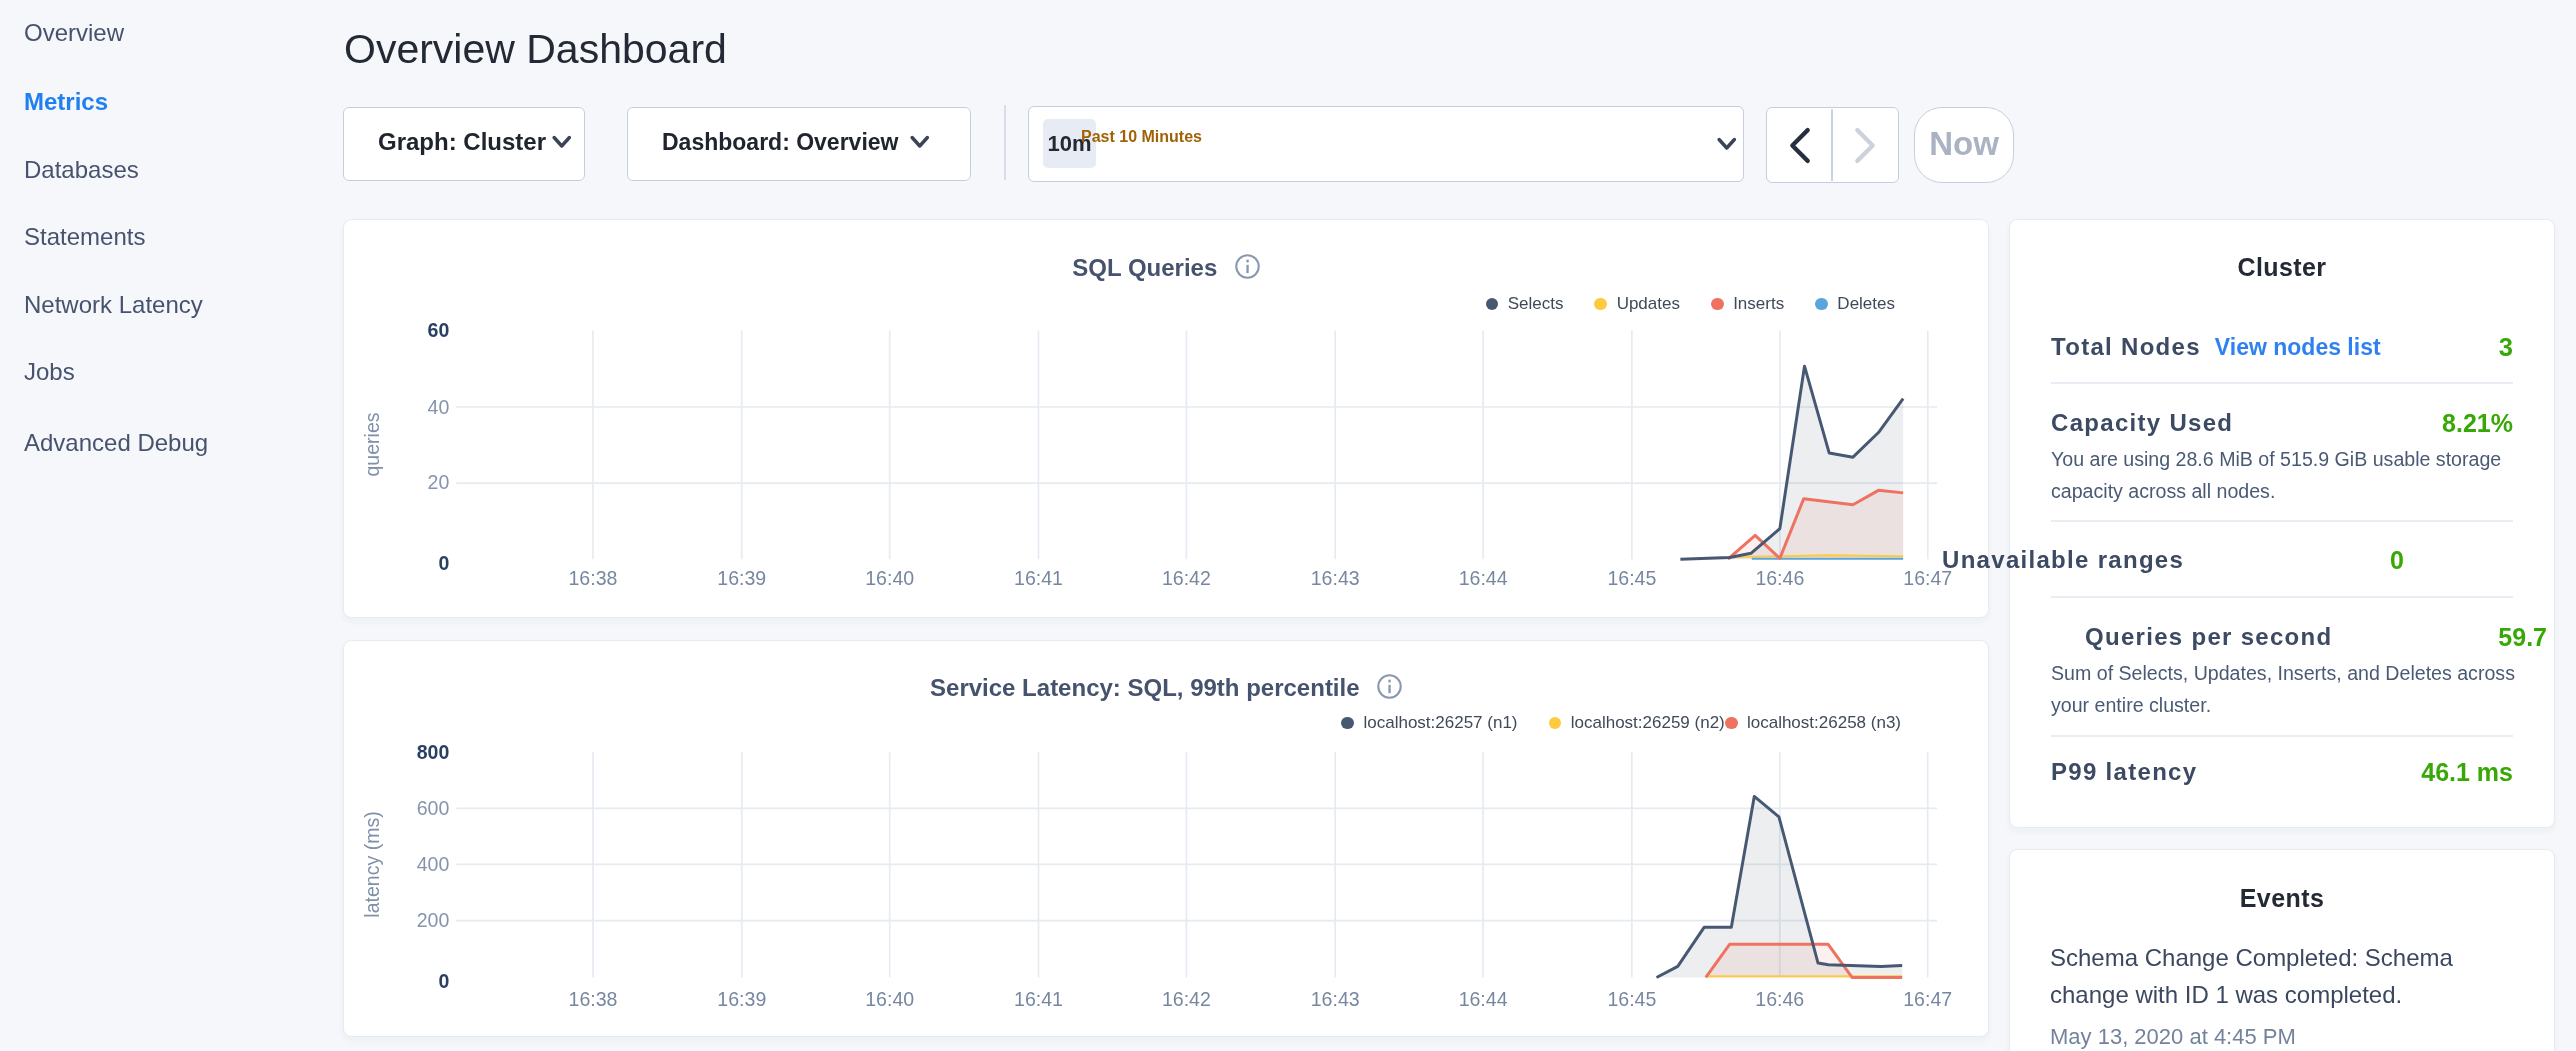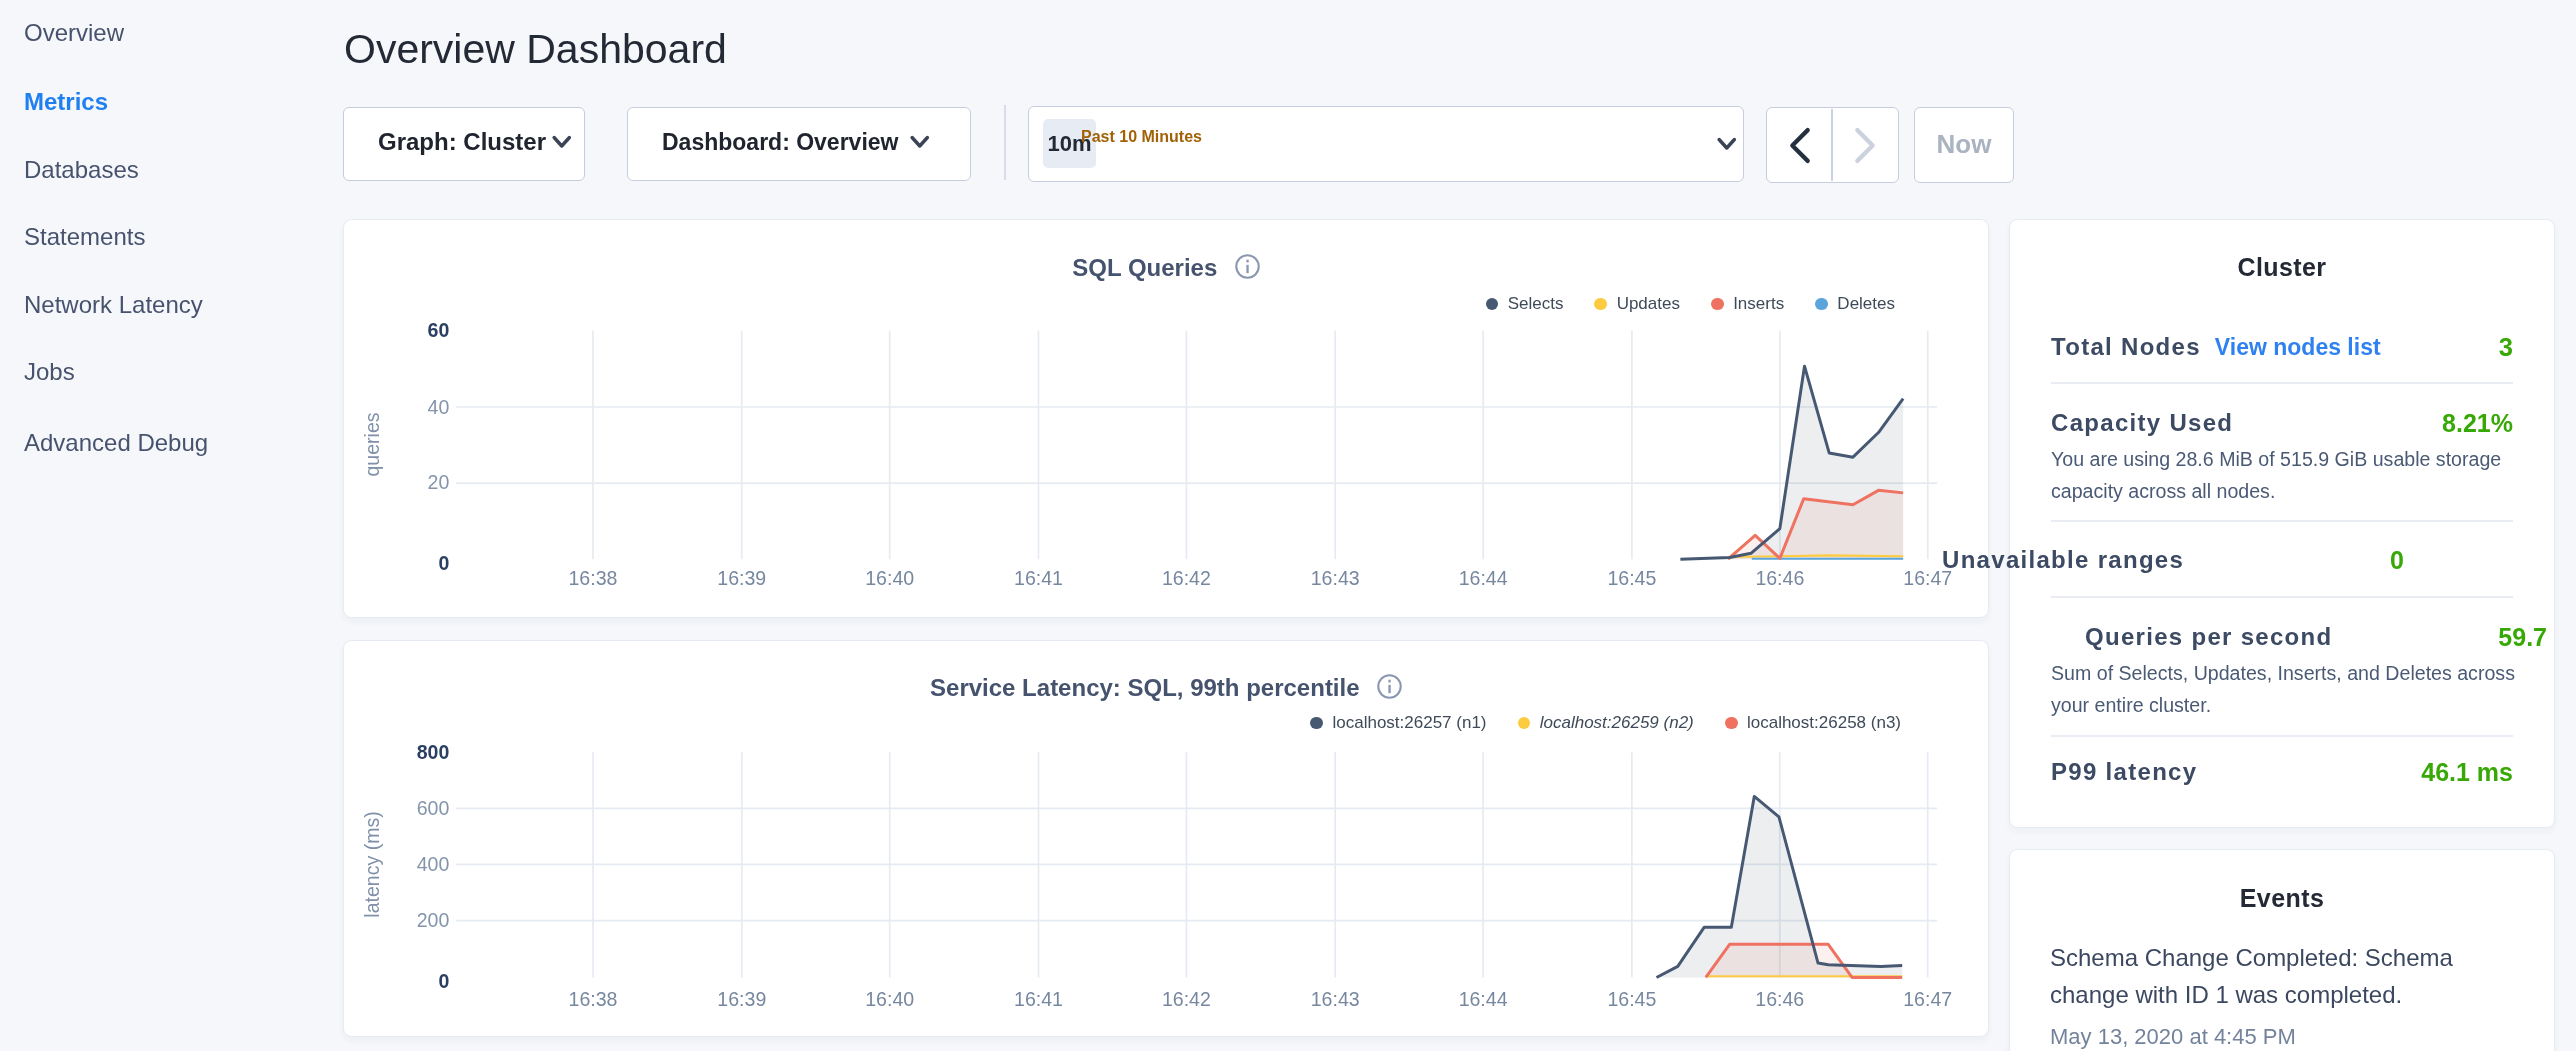--- a/index.html
+++ b/index.html
@@ -41,21 +41,21 @@
 <div class="btn" style="left:343px; top:107px; width:242px; height:74px;"></div>
 <div class="abs lbl" id="dd1text" style="left:378px; top:128px; font-size:24px; font-weight:bold; color:#20242e;">Graph: Cluster</div>
 <div class="btn" style="left:627px; top:107px; width:344px; height:74px;"></div>
 <div class="abs" id="dd2text" style="left:662px; top:129px; font-size:23px; font-weight:bold; color:#20242e;">Dashboard: Overview</div>
 <div class="abs" style="left:1004px; top:105px; width:1.7px; height:75px; background:#d8dde8;"></div>
 <div class="btn" style="left:1028px; top:106px; width:716px; height:76px;"></div>
 <div class="abs" style="left:1043px; top:119px; width:53px; height:49px; background:#e7ebf4; border-radius:5.1px; text-align:center; line-height:49px; font-size:22px; font-weight:bold; color:#242a35;">10m</div>
 <div class="abs" style="left:1081px; top:128px; font-size:16px; font-weight:bold; color:#a16207;">Past 10 Minutes</div>
 <div class="btn" style="left:1766px; top:107px; width:133px; height:76px;"></div>
 <div class="abs" style="left:1831px; top:109px; width:1.7px; height:72px; background:#ccd3e0;"></div>
-<div class="btn" style="left:1914px; top:107px; width:100px; height:76px; text-align:center; line-height:72px; font-size:26px; font-weight:bold; color:#aab3c2;">Now</div>
+<div class="btn" style="left:1914px; top:107px; width:100px; height:76px; text-align:center; line-height:72px; font-size:33px; font-weight:bold; color:#aab3c2;border-radius:28px;">Now</div>
 
 <div class="card" id="card1" style="left:343px; top:219px; width:1646px; height:399px;"></div>
 <div class="card" id="card2" style="left:343px; top:640px; width:1646px; height:397px;"></div>
 <div class="card" id="sumcard" style="left:2009px; top:219px; width:546px; height:609px;"></div>
 <div class="card" id="evcard" style="left:2009px; top:849px; width:546px; height:255px;"></div>
 
 <div class="abs" style="left:343px; top:254px; width:1646px; text-align:center;">
   <span class="ctitle">SQL Queries</span>
   <svg width="25" height="25" viewBox="0 0 29 29" style="vertical-align:-2.6px; margin-left:13.6px;">
     <circle cx="14.5" cy="14.5" r="13" fill="none" stroke="#8a97b0" stroke-width="2.4"></circle>
@@ -95,21 +95,21 @@
     <span style="margin-right:31px;">Updates</span>
   <span class="dot" style="background:#ef7261;"></span>
     <span style="margin-right:31px;">Inserts</span>
   <span class="dot" style="background:#5aa6dc;"></span>
     <span>Deletes</span>
 </div>
 <div class="legend" id="leg2" style="top:713px; right:calc(2576px - 1901px);">
   <span class="dot" style="background:#475872;"></span>
     <span style="margin-right:31px;">localhost:26257 (n1)</span>
   <span class="dot" style="background:#fdcb40;"></span>
-    <span style="margin-right:31px;font-style:italic;">localhost:26259 (n2)</span>
+    <span style="">localhost:26259 (n2)</span>
   <span class="dot" style="background:#ef7261;"></span>
     <span>localhost:26258 (n3)</span>
 </div>
 
 <svg class="abs" style="left:343px; top:219px;" width="1646" height="399" viewBox="403 258 1936 469">
   <g stroke="#e6ebf2" stroke-width="2">
     <line x1="697" y1="389" x2="697" y2="658"></line>
     <line x1="872" y1="389" x2="872" y2="658"></line>
     <line x1="1046" y1="389" x2="1046" y2="658"></line>
     <line x1="1221" y1="389" x2="1221" y2="658"></line>

